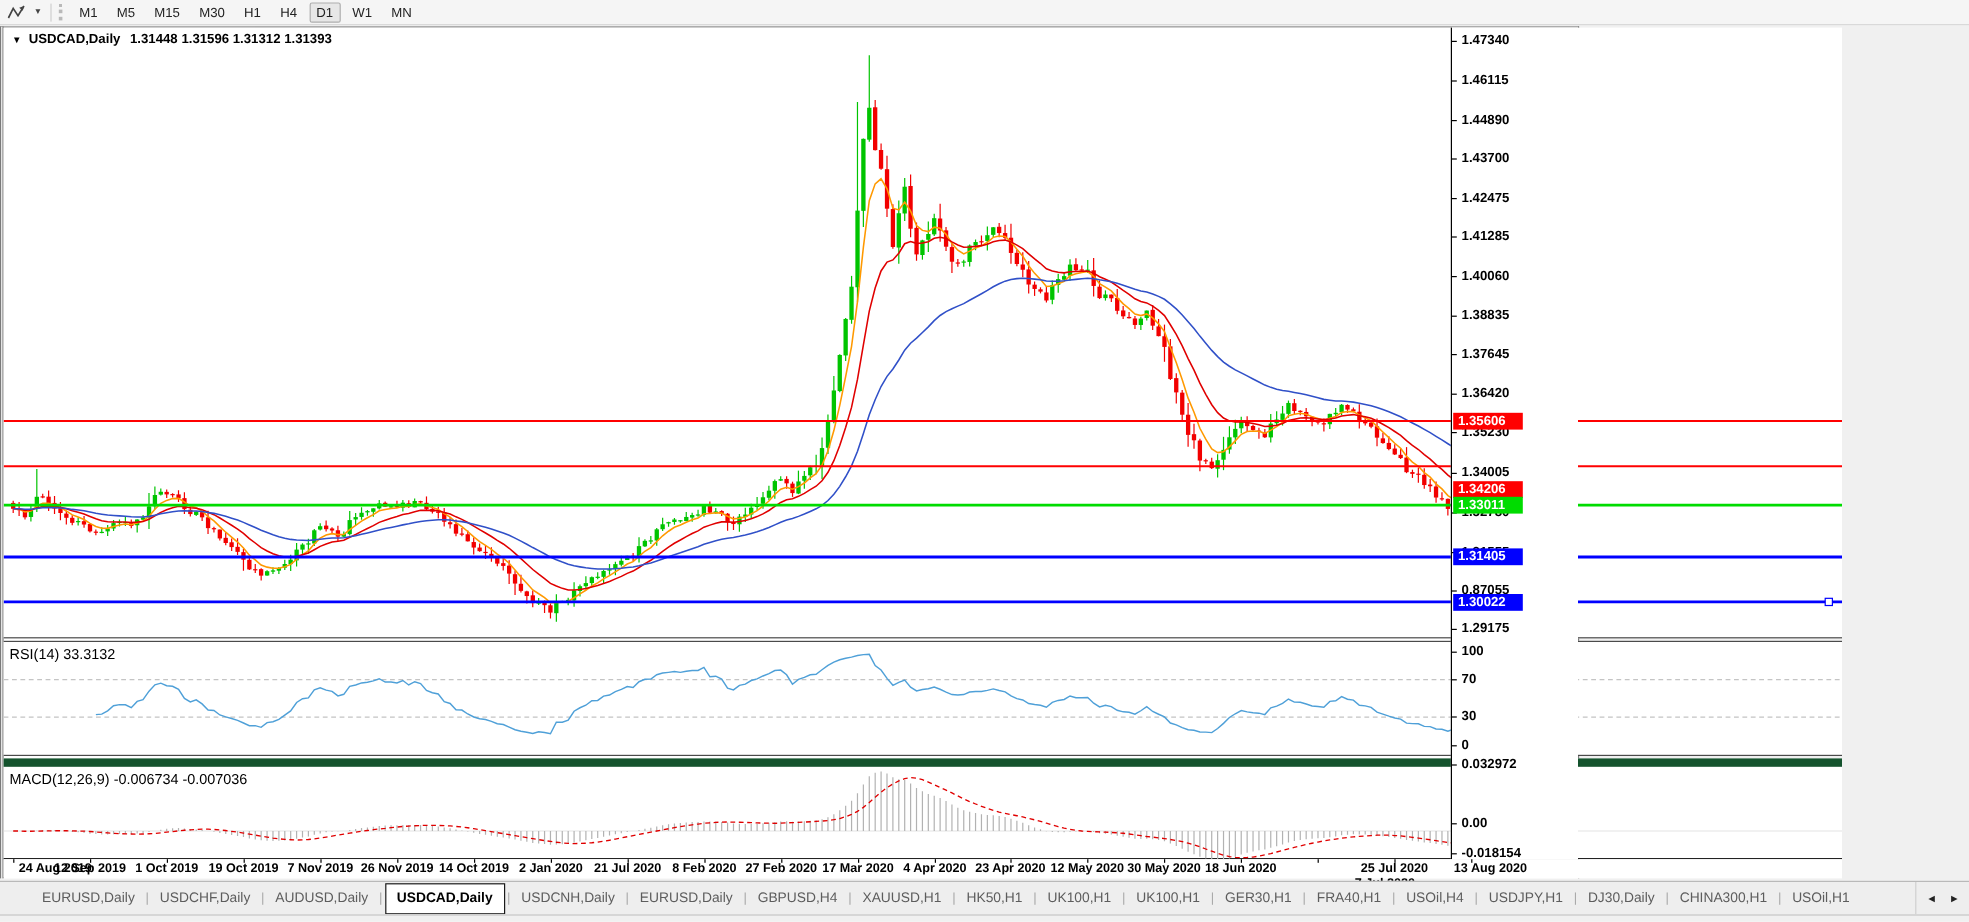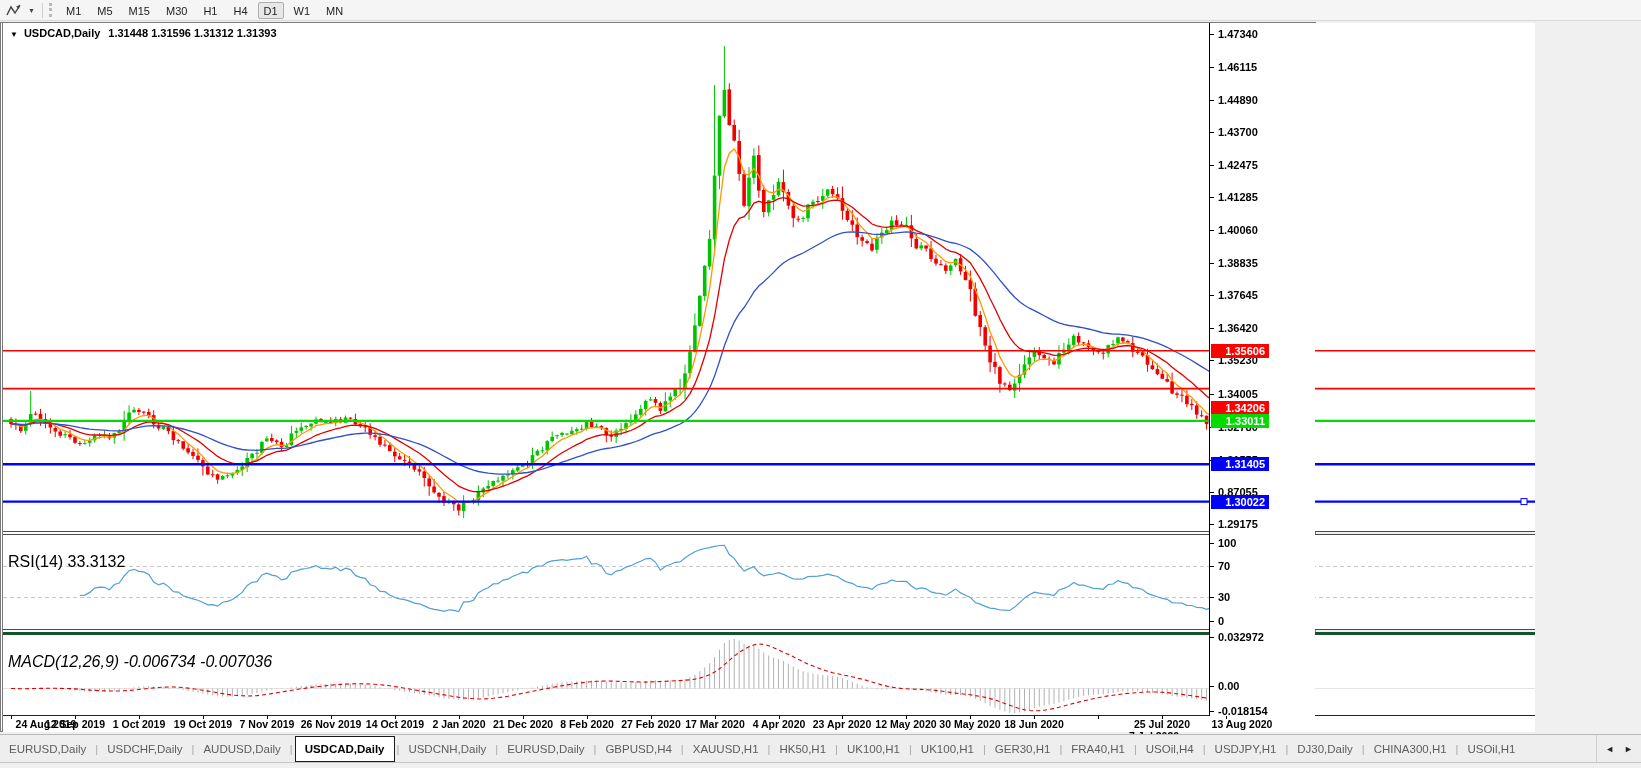--- a/index.html
+++ b/index.html
@@ -14,39 +14,39 @@
   .tb-grip{width:4px;height:14px;border-left:3px dotted #b9b9b9;margin:0 5px 0 2px;}
   .tf-btn{min-width:26px;height:17px;line-height:16px;text-align:center;font-size:11px;color:#222;
     padding:0 5px;margin:0 2px;border:1px solid transparent;border-radius:2px;cursor:default;}
   .tf-btn.active{background:#e7e7e7;border-color:#aeaeae;}
   
   #chartwin{position:absolute;left:0;top:22px;width:1316px;height:710px;background:#fff;
     border:1px solid #7a7a7a;border-left:3px double #7a7a7a;padding-left:21px;}
   .panel{position:absolute;left:0;width:1532px;background:#fff;}
   #main-panel{top:0;height:509px;border-bottom:1px solid #4a4a4a;}
   #rsi-panel{top:511px;height:96px;border-top:1px solid #4a4a4a;border-bottom:1px solid #4a4a4a;}
-  #macd-panel{top:609px;height:84px;border-top:3px solid #14532d;border-bottom:1px solid #222;font-style:italic;}
+  #macd-panel{top:609px;height:84px;border-top:7px solid #14532d;border-bottom:1px solid #222;}
   .panel svg{position:absolute;left:0;top:0;}
   #title-overlay{position:absolute;left:7px;top:4px;font-size:11px;font-weight:700;color:#000;z-index:5;}
   #title-overlay .caret{font-size:8px;margin-right:6px;}
   #title-overlay .ohlc{margin-left:8px;font-weight:700;}
-  .panel-label{position:absolute;left:5px;top:18px;font-size:16px;color:#000;z-index:5;}
+  .panel-label{position:absolute;left:5px;top:3px;font-size:12px;color:#000;z-index:5;}
   
   #axis{position:absolute;top:0;right:0;width:106px;height:693px;background:#fff;border-left:1px solid #000;}
   .ptick{position:absolute;left:0;padding-left:8px;font-size:11px;font-weight:700;color:#000;height:13px;line-height:13px;}
   .ptick:before{content:"";position:absolute;left:0;top:6px;width:4px;border-top:1px solid #000;}
   .hline-label{position:absolute;left:1px;height:14px;line-height:14px;padding:0 4px;min-width:58px;
-    font-size:11px;font-weight:700;color:#fff;text-align:right;z-index:6;}
+    font-size:11px;font-weight:700;color:#fff;text-align:left;z-index:6;}
   
   #dateaxis{position:absolute;left:0;top:693px;width:1532px;height:16px;background:#fff;}
   .dtick{position:absolute;top:2px;width:84px;text-align:center;font-size:10.5px;font-weight:700;color:#000;}
   .dmark{position:absolute;top:0;width:1px;height:3px;background:#000;}
   
   #tabbar{position:absolute;left:0;top:734px;width:1641px;height:28px;background:#eeeeee;
-    border-top:1px solid #b9b9b9;display:flex;align-items:stretch;overflow:hidden;}
+    border-top:1px solid #b9b9b9;display:flex;align-items:stretch;overflow:hidden;padding-left:26px;}
   .tab{display:flex;align-items:center;padding:0 9px;font-size:11.5px;color:#5d5d5d;white-space:nowrap;cursor:default;}
   .tab.active{background:#ffffff;border:1px solid #1a1a1a;color:#000;font-weight:700;margin:1px 2px 0 2px;}
   .tab-sep{display:flex;align-items:center;color:#aaa;font-size:11px;}
   #tab-scroll{margin-left:auto;display:flex;align-items:center;padding:0 8px;gap:10px;border-left:1px solid #cfcfcf;}
   .scroll-btn{font-size:9px;color:#222;cursor:default;}
   #statusstrip{position:absolute;left:0;top:762px;width:1641px;height:6px;background:#f0f0f0;border-top:1px solid #c6c6c6;}
 </style>
 </head>
 <body>
 
@@ -909,21 +909,21 @@
       <div class="dtick" style="left: 158px;">19 Oct 2019</div>
       <div class="dmark" style="left: 264px;"></div>
       <div class="dtick" style="left: 222px;">7 Nov 2019</div>
       <div class="dmark" style="left: 328px;"></div>
       <div class="dtick" style="left: 286px;">26 Nov 2019</div>
       <div class="dmark" style="left: 392px;"></div>
       <div class="dtick" style="left: 350px;">14 Oct 2019</div>
       <div class="dmark" style="left: 456px;"></div>
       <div class="dtick" style="left: 414px;">2 Jan 2020</div>
       <div class="dmark" style="left: 520px;"></div>
-      <div class="dtick" style="left: 478px;">21 Dec 2020</div>
+      <div class="dtick" style="left: 478px;">21 Jul 2020</div>
       <div class="dmark" style="left: 584px;"></div>
       <div class="dtick" style="left: 542px;">8 Feb 2020</div>
       <div class="dmark" style="left: 648px;"></div>
       <div class="dtick" style="left: 606px;">27 Feb 2020</div>
       <div class="dmark" style="left: 712px;"></div>
       <div class="dtick" style="left: 670px;">17 Mar 2020</div>
       <div class="dmark" style="left: 776px;"></div>
       <div class="dtick" style="left: 734px;">4 Apr 2020</div>
       <div class="dmark" style="left: 839px;"></div>
       <div class="dtick" style="left: 797px;">23 Apr 2020</div>

